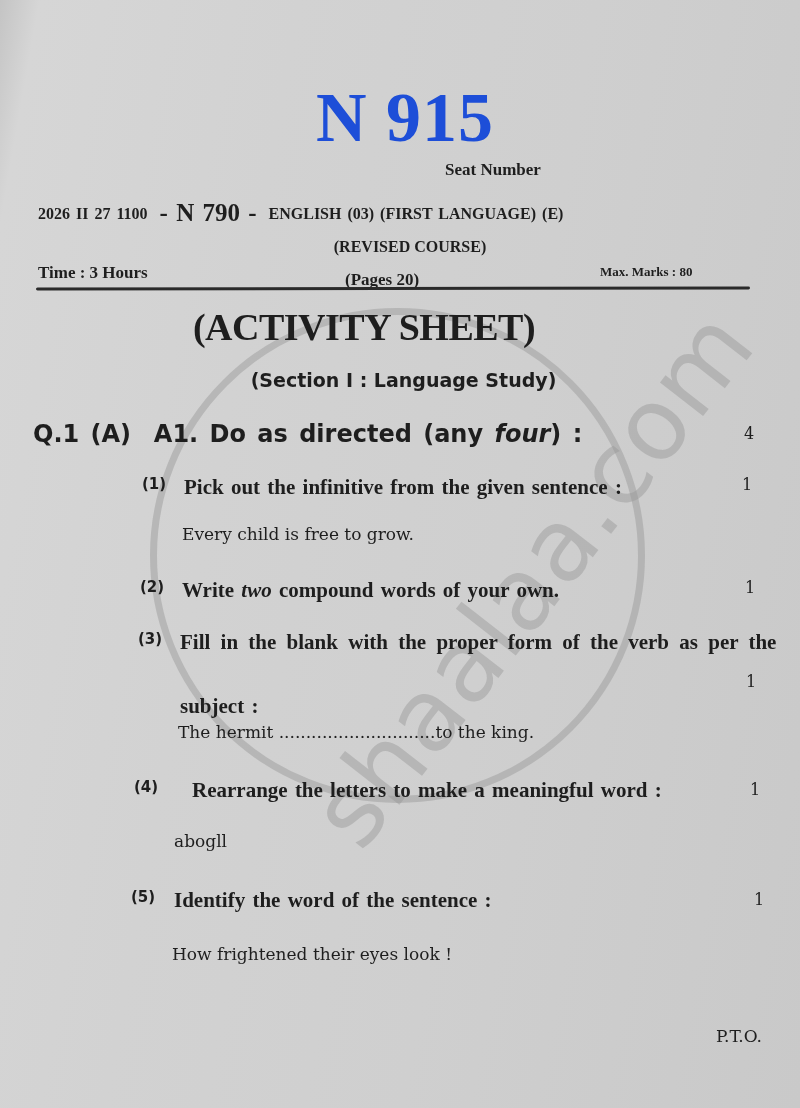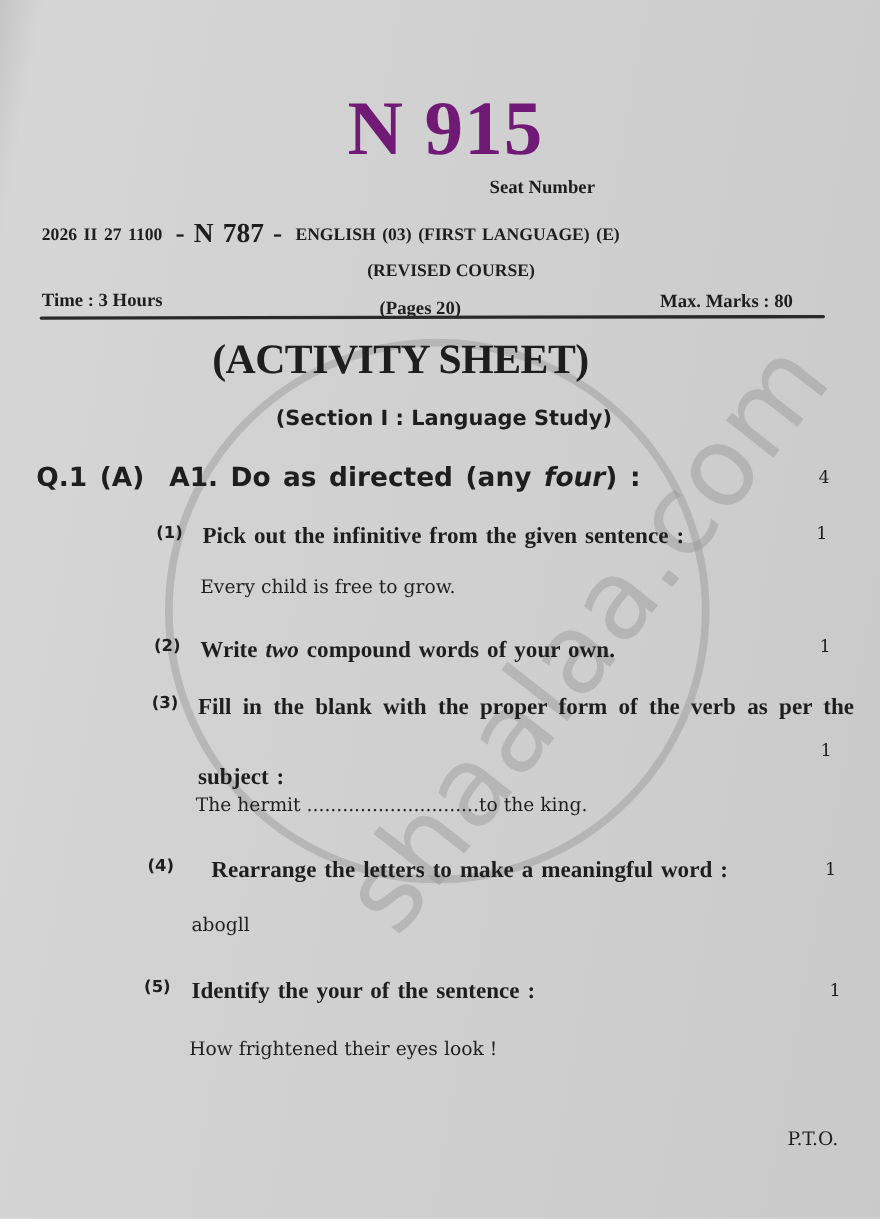--- a/index.html
+++ b/index.html
@@ -6,28 +6,28 @@
     body {
       width: 800px; height: 1108px; overflow: hidden; position: relative;
       background: linear-gradient(100deg, #c4c4c4 0%, #d6d6d6 4%, #d2d2d2 30%, #cfcfcf 60%, #c9c9c9 100%);
       color: #1e1e1e;
       font-family: "DejaVu Serif", serif;
     }
     .page { position: absolute; inset: 0; }
     .abs { position: absolute; white-space: nowrap; }
     .serif-b { font-family: "Liberation Serif", serif; font-weight: bold; }
     .serif { font-family: "DejaVu Serif", serif; }
-    .code { left: 0; width: 800px; top: 78px; text-align: center; font-size: 70px; letter-spacing: 1px; color: #701a75; padding-left: 10px; box-sizing: border-box;}
+    .code { left: 0; width: 800px; top: 78px; text-align: center; font-size: 70px; letter-spacing: 1px; color: #1d4ed8; padding-left: 10px; box-sizing: border-box;}
     .seat { left: 445px; top: 160px; font-size: 17px; }
     .subject-line { left: 38px; top: 199px; font-size: 16px; word-spacing: 2px;}
     .subject-line .mid { font-size: 25px; vertical-align: -2px; }
     .revised { left: 0; width: 800px; text-align: center; top: 238px; font-size: 16px; padding-left: 20px; box-sizing: border-box;}
     .time { left: 38px; top: 263px; font-size: 17px; }
     .pages { left: 345px; top: 270px; font-size: 17px; }
-    .marks { left: 600px; top: 264px; font-size: 17px; }
+    .marks { left: 600px; top: 264px; font-size: 13px; }
     .rule { position: absolute; left: 36px; top: 287px; width: 714px; height: 3px; background: #2a2a2a; border-radius: 2px; transform: rotate(-0.1deg); }
     .activity { left: 0; width: 728px; text-align: center; top: 305px; font-size: 38px; letter-spacing: -0.5px; }
     .section { left: 0; width: 800px; text-align: center; top: 369px; font-size: 19px; padding-left: 7px; box-sizing: border-box; font-family: "DejaVu Sans", sans-serif; font-weight: bold; }
     .q1 { left: 33px; top: 420px; font-size: 24px; font-family: "DejaVu Sans", sans-serif; font-weight: bold; word-spacing: 3px; }
     .q1 i { font-style: italic; }
     .mark { font-family: "DejaVu Serif", serif; font-size: 16px; }
     .item-num { font-family: "DejaVu Sans", sans-serif; font-weight: bold; font-size: 15px; }
     .item-text { font-family: Liberation Serif, serif; font-weight: bold; font-size: 21px; word-spacing: 2px; }
     .example { font-family: "DejaVu Serif", serif; font-size: 17px; }
     .pto { left: 716px; top: 1026px; font-size: 17px; }
@@ -48,21 +48,21 @@
 <div class="page">
 
   <div class="watermark-circle"></div>
   <div class="watermark-text">shaalaa.com</div>
 
   <div class="abs code serif-b">N 915</div>
   <div class="abs seat serif-b">Seat Number</div>
 
   <div class="abs subject-line serif-b">
     <span>2026 II 27 1100</span>
-    &nbsp;<span class="mid">- N 787 -</span>&nbsp;
+    &nbsp;<span class="mid">- N 790 -</span>&nbsp;
     <span>ENGLISH (03) (FIRST LANGUAGE) (E)</span>
   </div>
 
   <div class="abs revised serif-b">(REVISED COURSE)</div>
 
   <div class="abs time serif-b">Time : 3 Hours</div>
   <div class="abs pages serif-b">(Pages 20)</div>
   <div class="abs marks serif-b">Max. Marks : 80</div>
   <div class="rule"></div>
 
@@ -91,18 +91,18 @@
   <div class="abs item-text" style="left:180px; top:670px;margin-top:24px;">subject :</div>
   <div class="abs mark" style="left:746px; top:672px;">1</div>
   <div class="abs example" style="left:178px; top:722px;">The hermit .............................to the king.</div>
 
   <div class="abs item-num" style="left:134px; top:778px;">(4)</div>
   <div class="abs item-text" style="left:192px; top:778px;">Rearrange the letters to make a meaningful word :</div>
   <div class="abs mark" style="left:750px; top:780px;">1</div>
   <div class="abs example" style="left:174px; top:831px;">abogll</div>
 
   <div class="abs item-num" style="left:131px; top:888px;">(5)</div>
-  <div class="abs item-text" style="left:174px; top:888px;">Identify the your of the sentence :</div>
+  <div class="abs item-text" style="left:174px; top:888px;">Identify the word of the sentence :</div>
   <div class="abs mark" style="left:754px; top:890px;">1</div>
   <div class="abs example" style="left:172px; top:944px;">How frightened their eyes look !</div>
 
   <div class="abs pto serif">P.T.O.</div>
 </div>
 
 </body></html>

